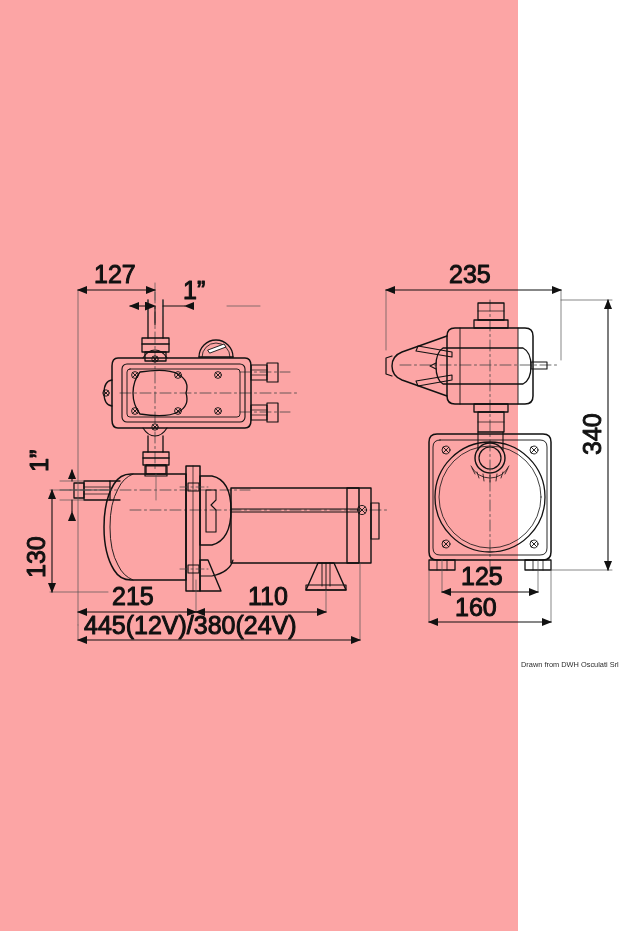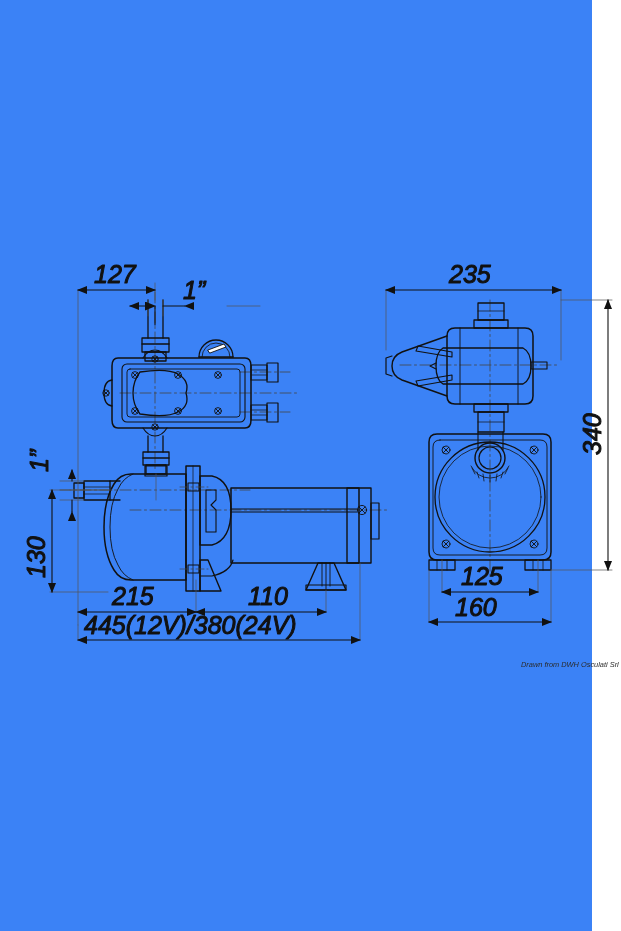--- a/index.html
+++ b/index.html
@@ -1,18 +1,18 @@
 <!DOCTYPE html>
 <html><head>
 <meta charset="utf-8">
 <style>
   html,body{margin:0;padding:0;background:#ffffff;}
   body{width:621px;height:931px;overflow:hidden;
        font-family:"Liberation Sans", sans-serif;color:#1a1a1a;}
-  #sheet{position:relative;width:592px;height:931px;background:#3b82f6;font-style:italic;}
+  #sheet{position:relative;width:518px;height:931px;background:#fca5a5;}
   svg{display:block;}
   .dimtext{font-family:"Liberation Sans",sans-serif;font-size:25px;fill:#111;}
   .credit{font-family:"Liberation Sans",sans-serif;font-size:7.4px;fill:#2b2b2b;}
 </style>
 </head>
 <body>
 
 <div id="sheet">
 <svg width="621" height="931" viewBox="0 0 621 931">
   <defs>

